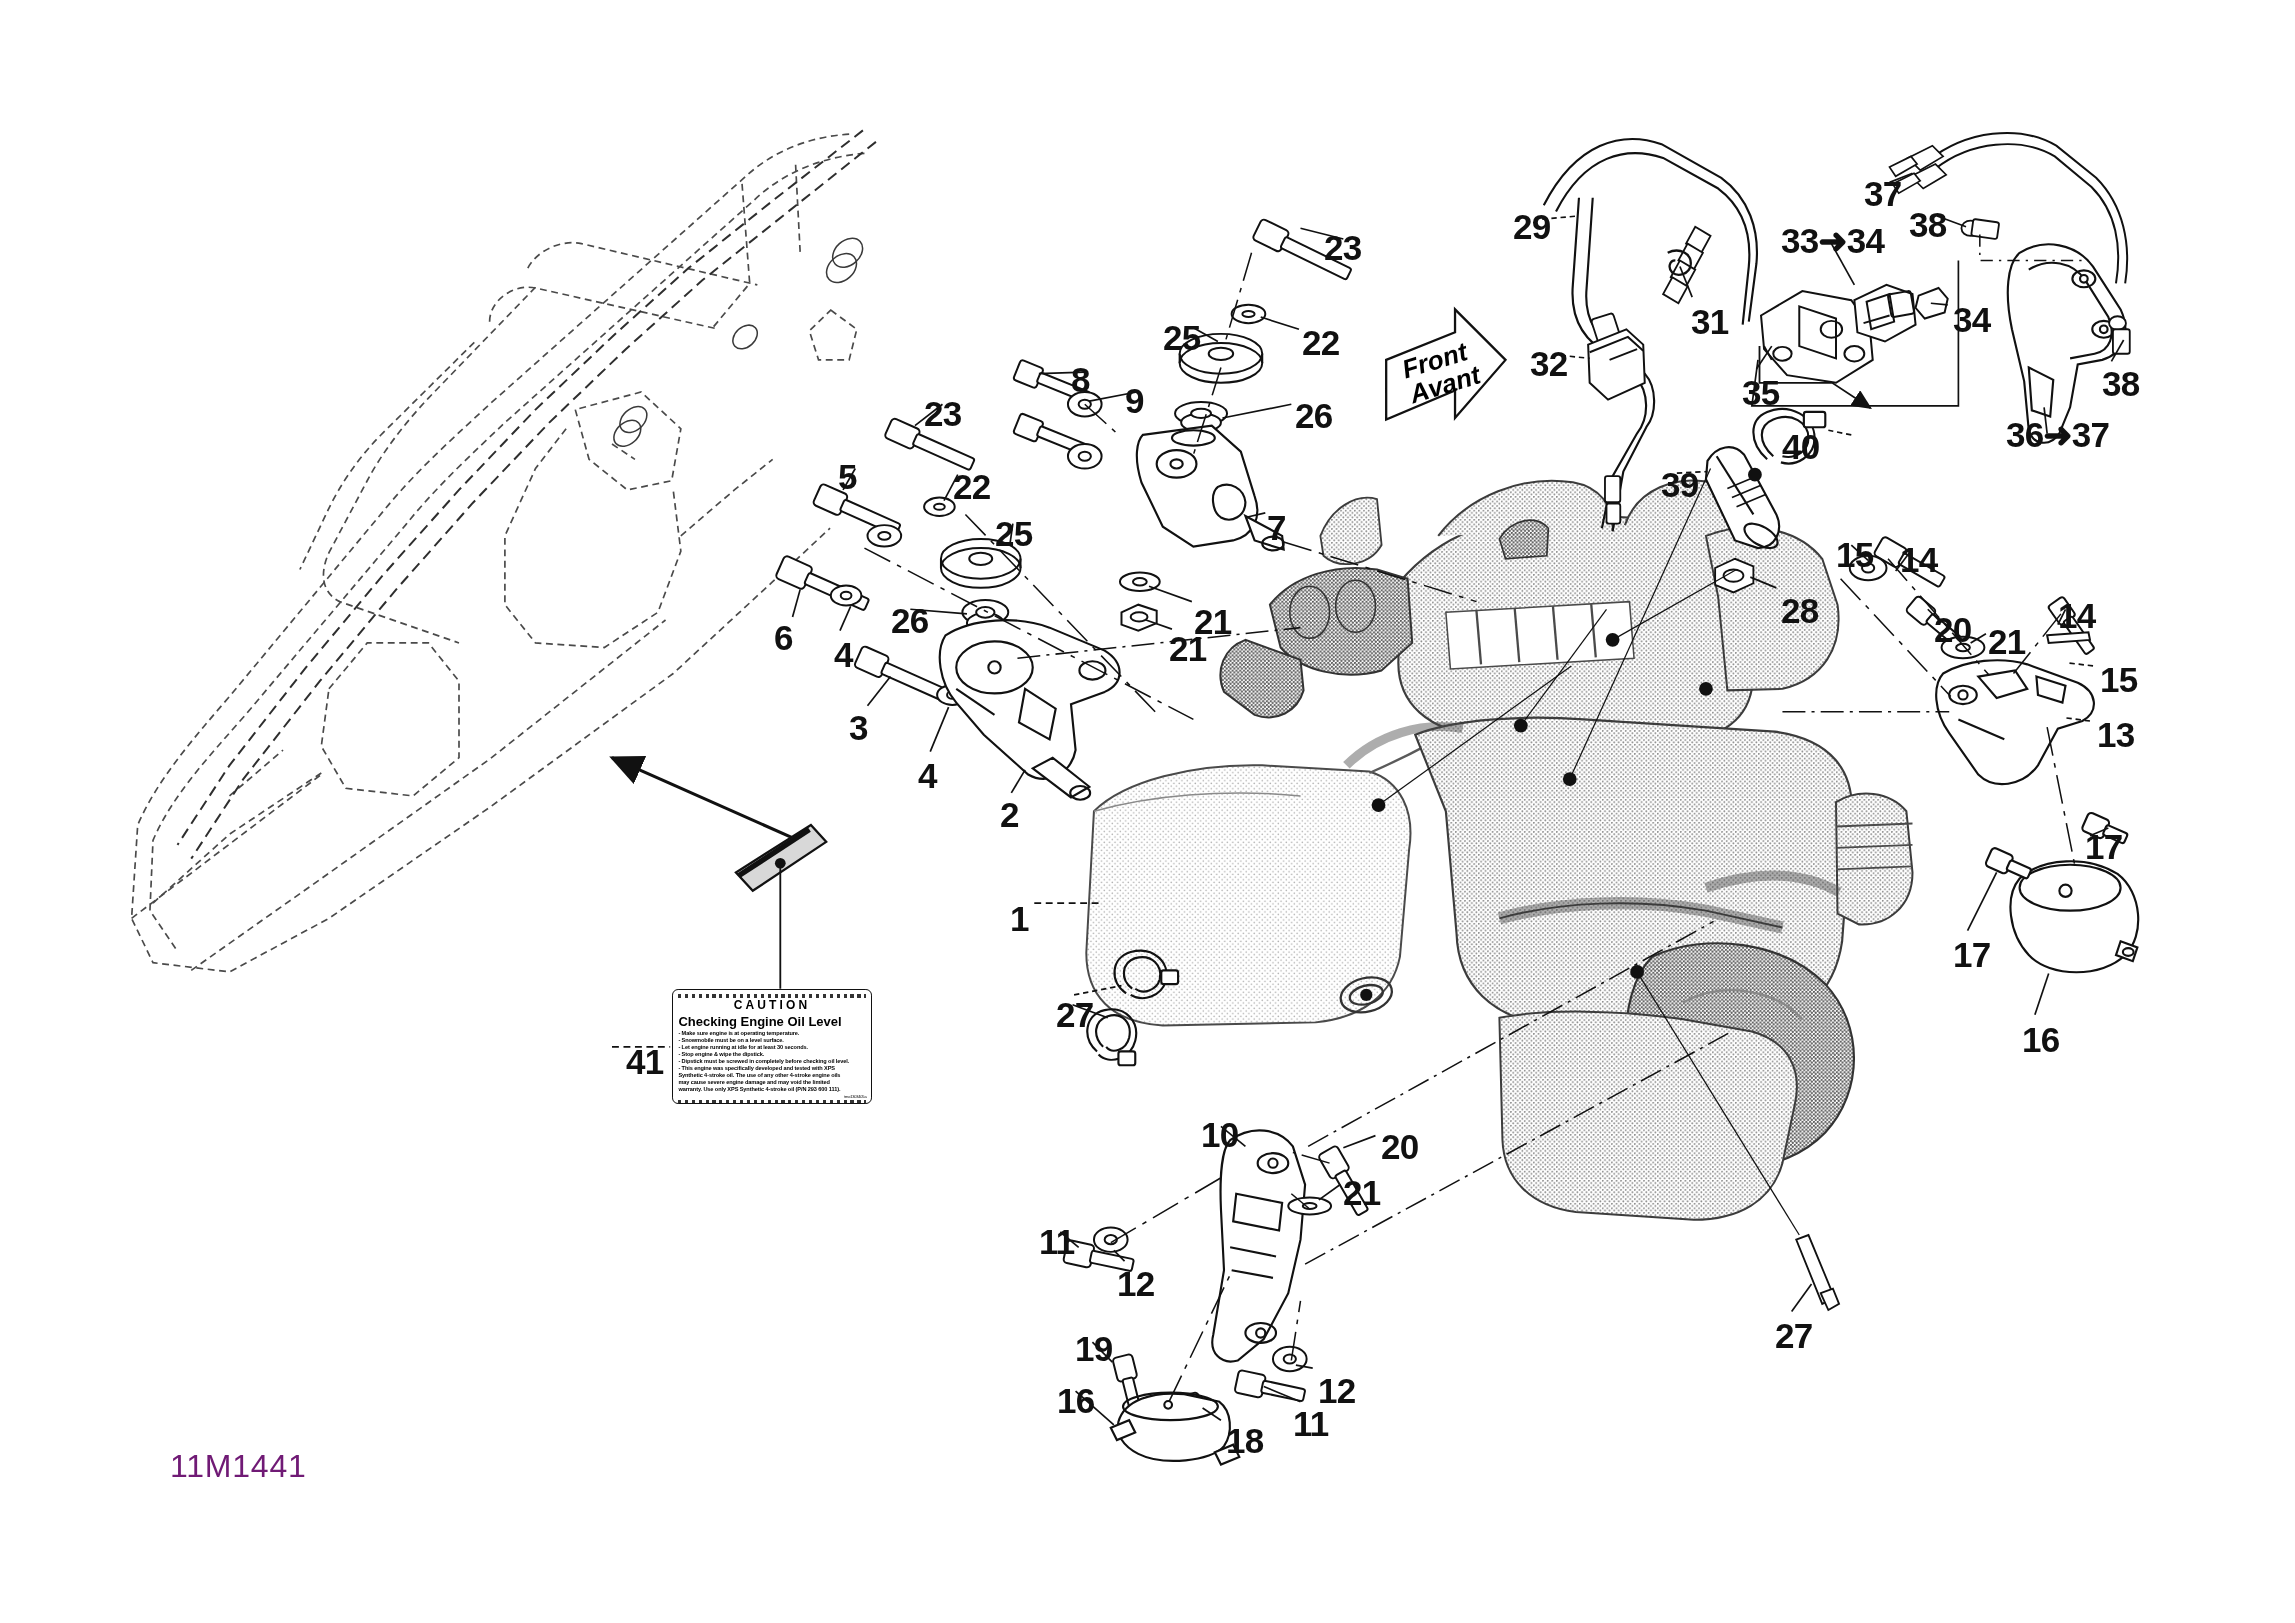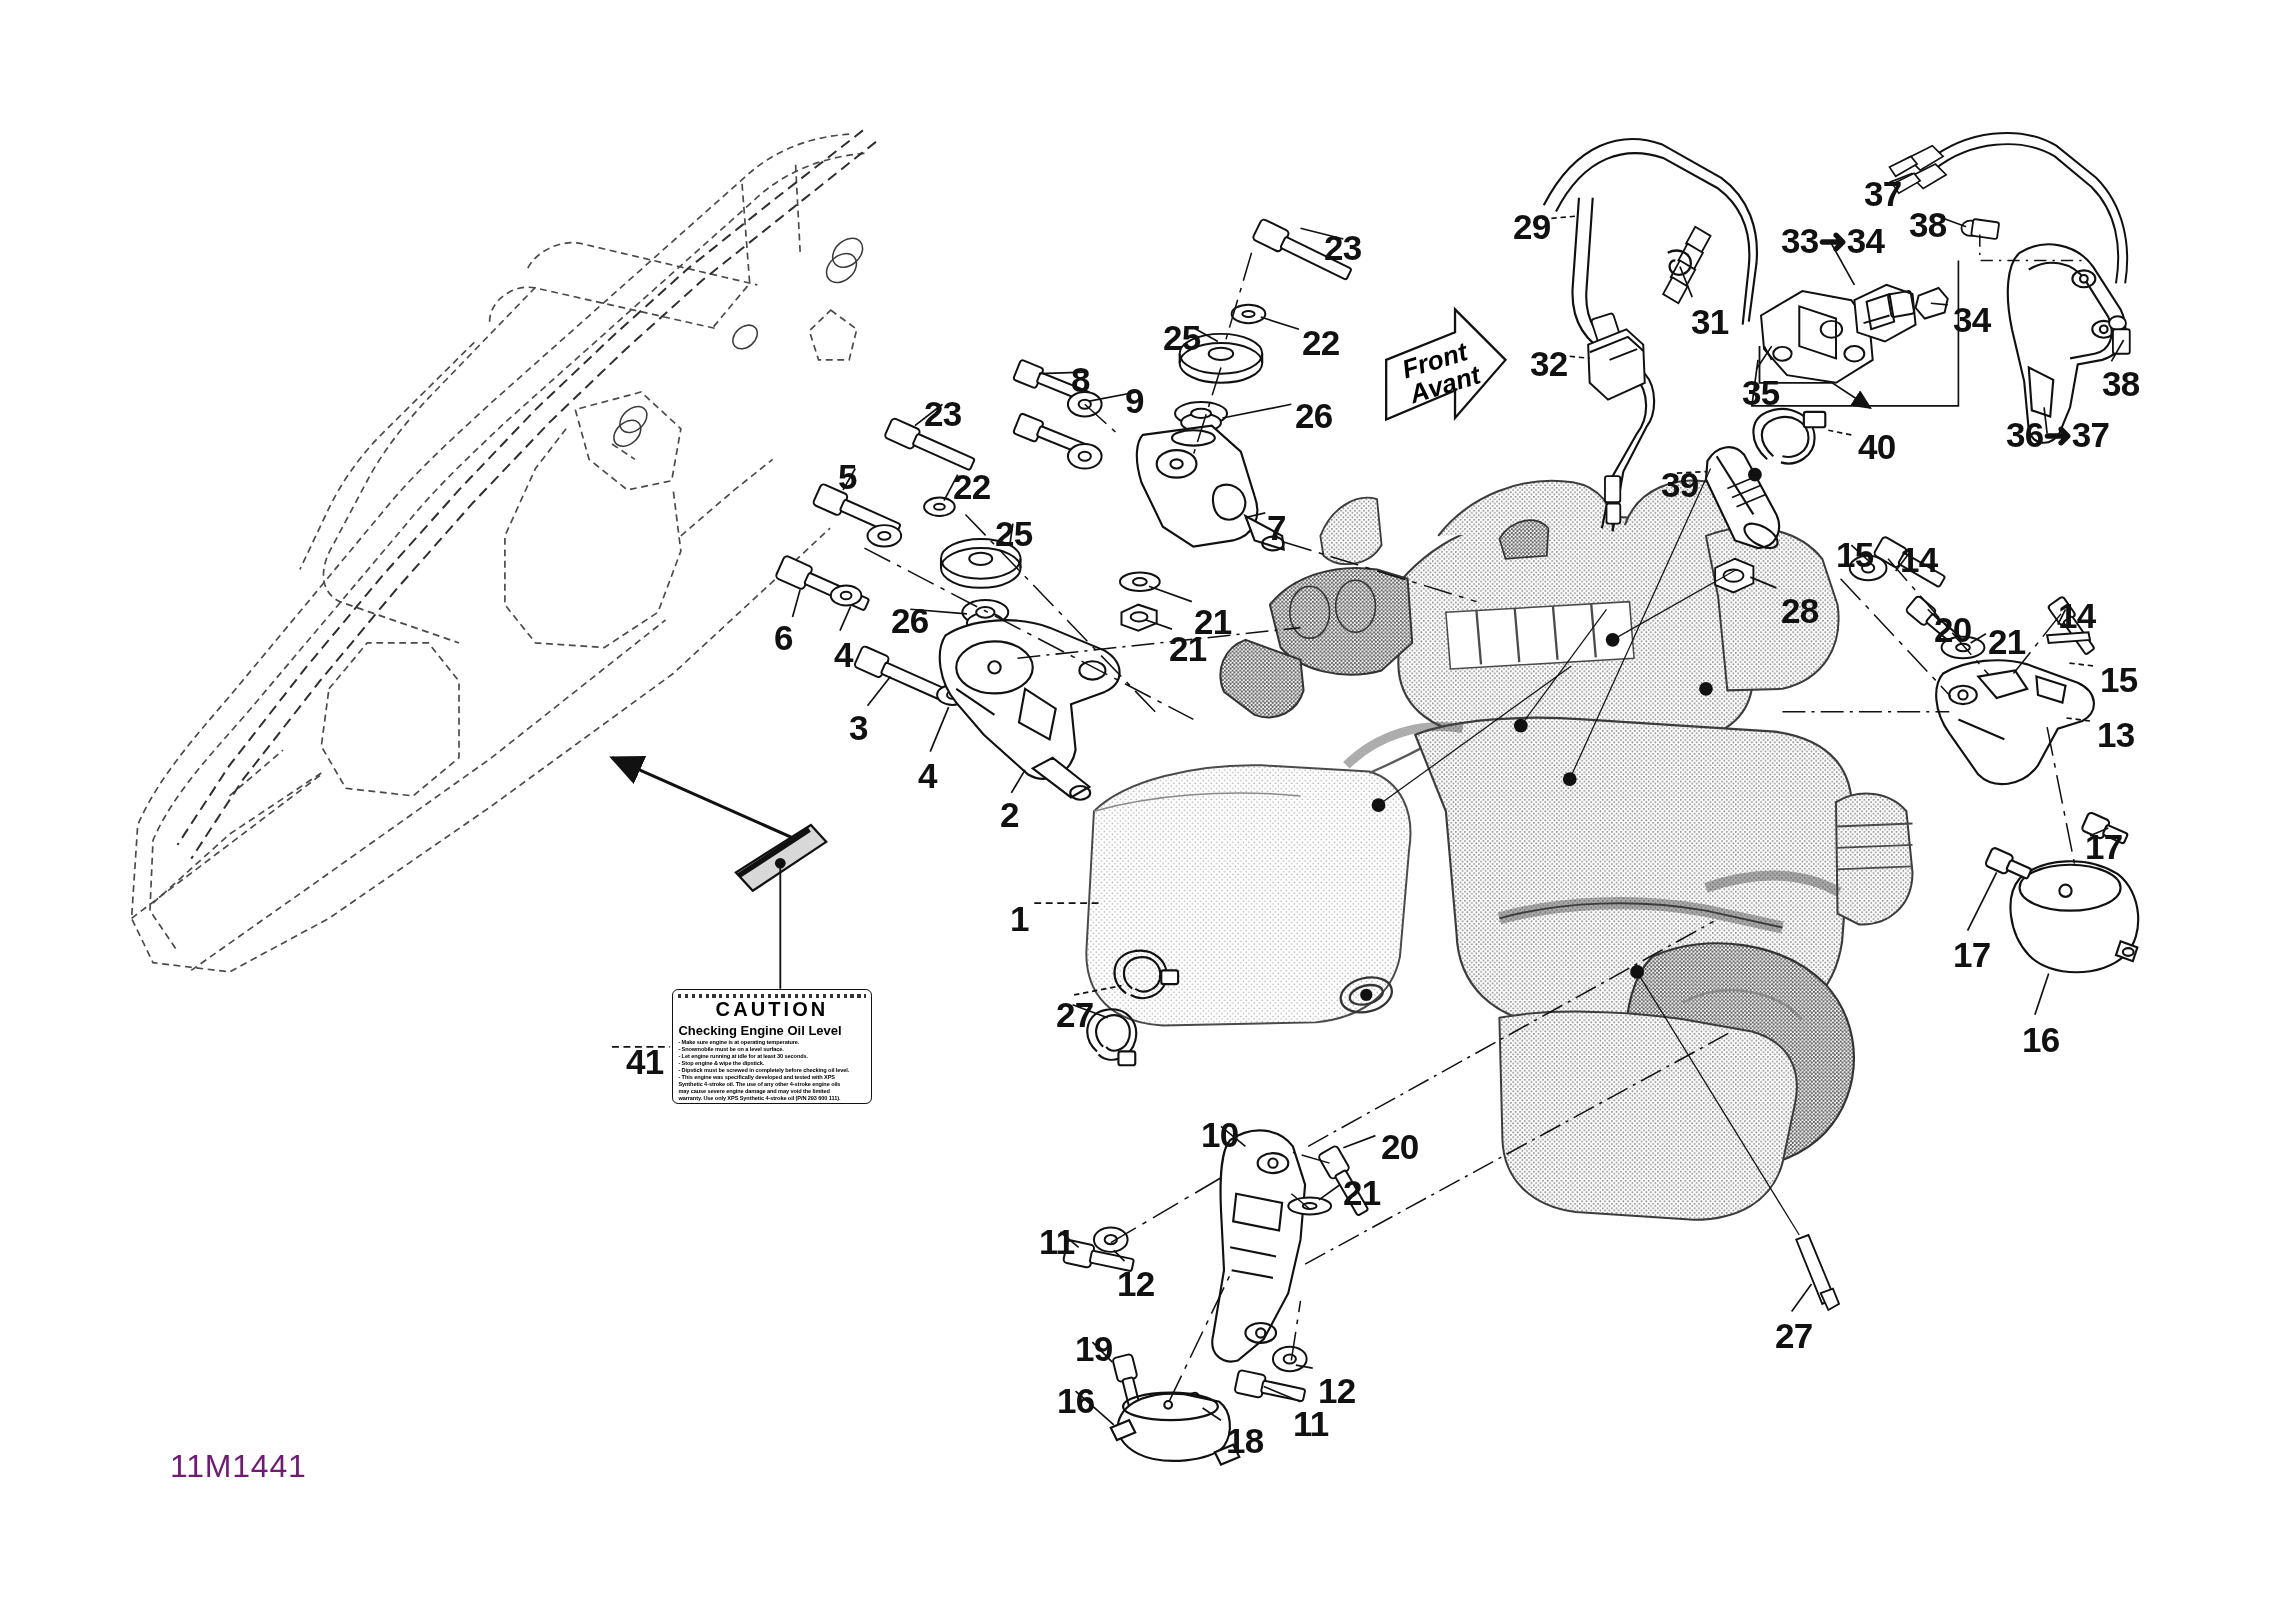--- a/index.html
+++ b/index.html
@@ -14,21 +14,21 @@
              font-weight:400;letter-spacing:0.8px;color:#701a75;}
   .frontarrow-txt{position:absolute;font-weight:700;font-style:italic;
                   font-size:26px;color:#000;line-height:1.0;}
   
   #caution{position:absolute;left:672px;top:989px;width:200px;height:115px;
            border:1.5px solid #111;border-radius:6.1px;background:#fff;
            box-sizing:border-box;padding:3.1px 4.6px;overflow:hidden;}
   #caution .dashtop,#caution .dashbot{height:3.8px;
            background-image:repeating-linear-gradient(to right,#333 0 3.1px,transparent 3.1px 6.9px);
            margin:0.8px 0;}
-  #caution .ctitle{text-align:center;font-weight:700;font-size:20px;
+  #caution .ctitle{text-align:center;font-weight:700;font-size:12px;
            letter-spacing:3.1px;margin:0.8px 0 1.5px;}
   #caution .csub{font-size:13px;font-weight:700;margin:0 0 1.5px 0.8px;}
   #caution ul{margin:0;padding:0;list-style:none;}
   #caution li{font-size:5.6px;line-height:1.22;margin:0 0 0.2px 0.8px;
            font-weight:600;letter-spacing:-0.1px;}
   #caution .cfoot{font-size:4px;text-align:right;margin-top:0.8px;letter-spacing:-0.2px;}
 </style>
 </head>
 <body>
 
@@ -724,21 +724,21 @@
       <div class="callout" style="left: 1513px; top: 209px;">29</div>
       <div class="callout" style="left: 1691px; top: 304px;">31</div>
       <div class="callout" style="left: 1530px; top: 346px;">32</div>
       <div class="callout" style="left: 1742px; top: 375px;">35</div>
       <div class="callout" style="left: 1781px; top: 223px;">33➜34</div>
       <div class="callout" style="left: 1953px; top: 302px;">34</div>
       <div class="callout" style="left: 1864px; top: 176px;">37</div>
       <div class="callout" style="left: 1909px; top: 207px;">38</div>
       <div class="callout" style="left: 2102px; top: 366px;">38</div>
       <div class="callout" style="left: 2006px; top: 417px;">36➜37</div>
-      <div class="callout" style="left: 1858px; top: 429px;">40</div>
+      <div class="callout" style="left: 1782px; top: 429px;">40</div>
       <div class="callout" style="left: 1645px; top: 467px; margin-left: 16px;">39</div>
       <div class="callout" style="left: 1781px; top: 593px;">28</div>
       <div class="callout" style="left: 1836px; top: 537px;">15</div>
       <div class="callout" style="left: 1900px; top: 542px;">14</div>
       <div class="callout" style="left: 1934px; top: 612px;">20</div>
       <div class="callout" style="left: 1988px; top: 624px;">21</div>
       <div class="callout" style="left: 2058px; top: 598px;">14</div>
       <div class="callout" style="left: 2100px; top: 662px;">15</div>
       <div class="callout" style="left: 2097px; top: 717px;">13</div>
       <div class="callout" style="left: 2085px; top: 829px;">17</div>

